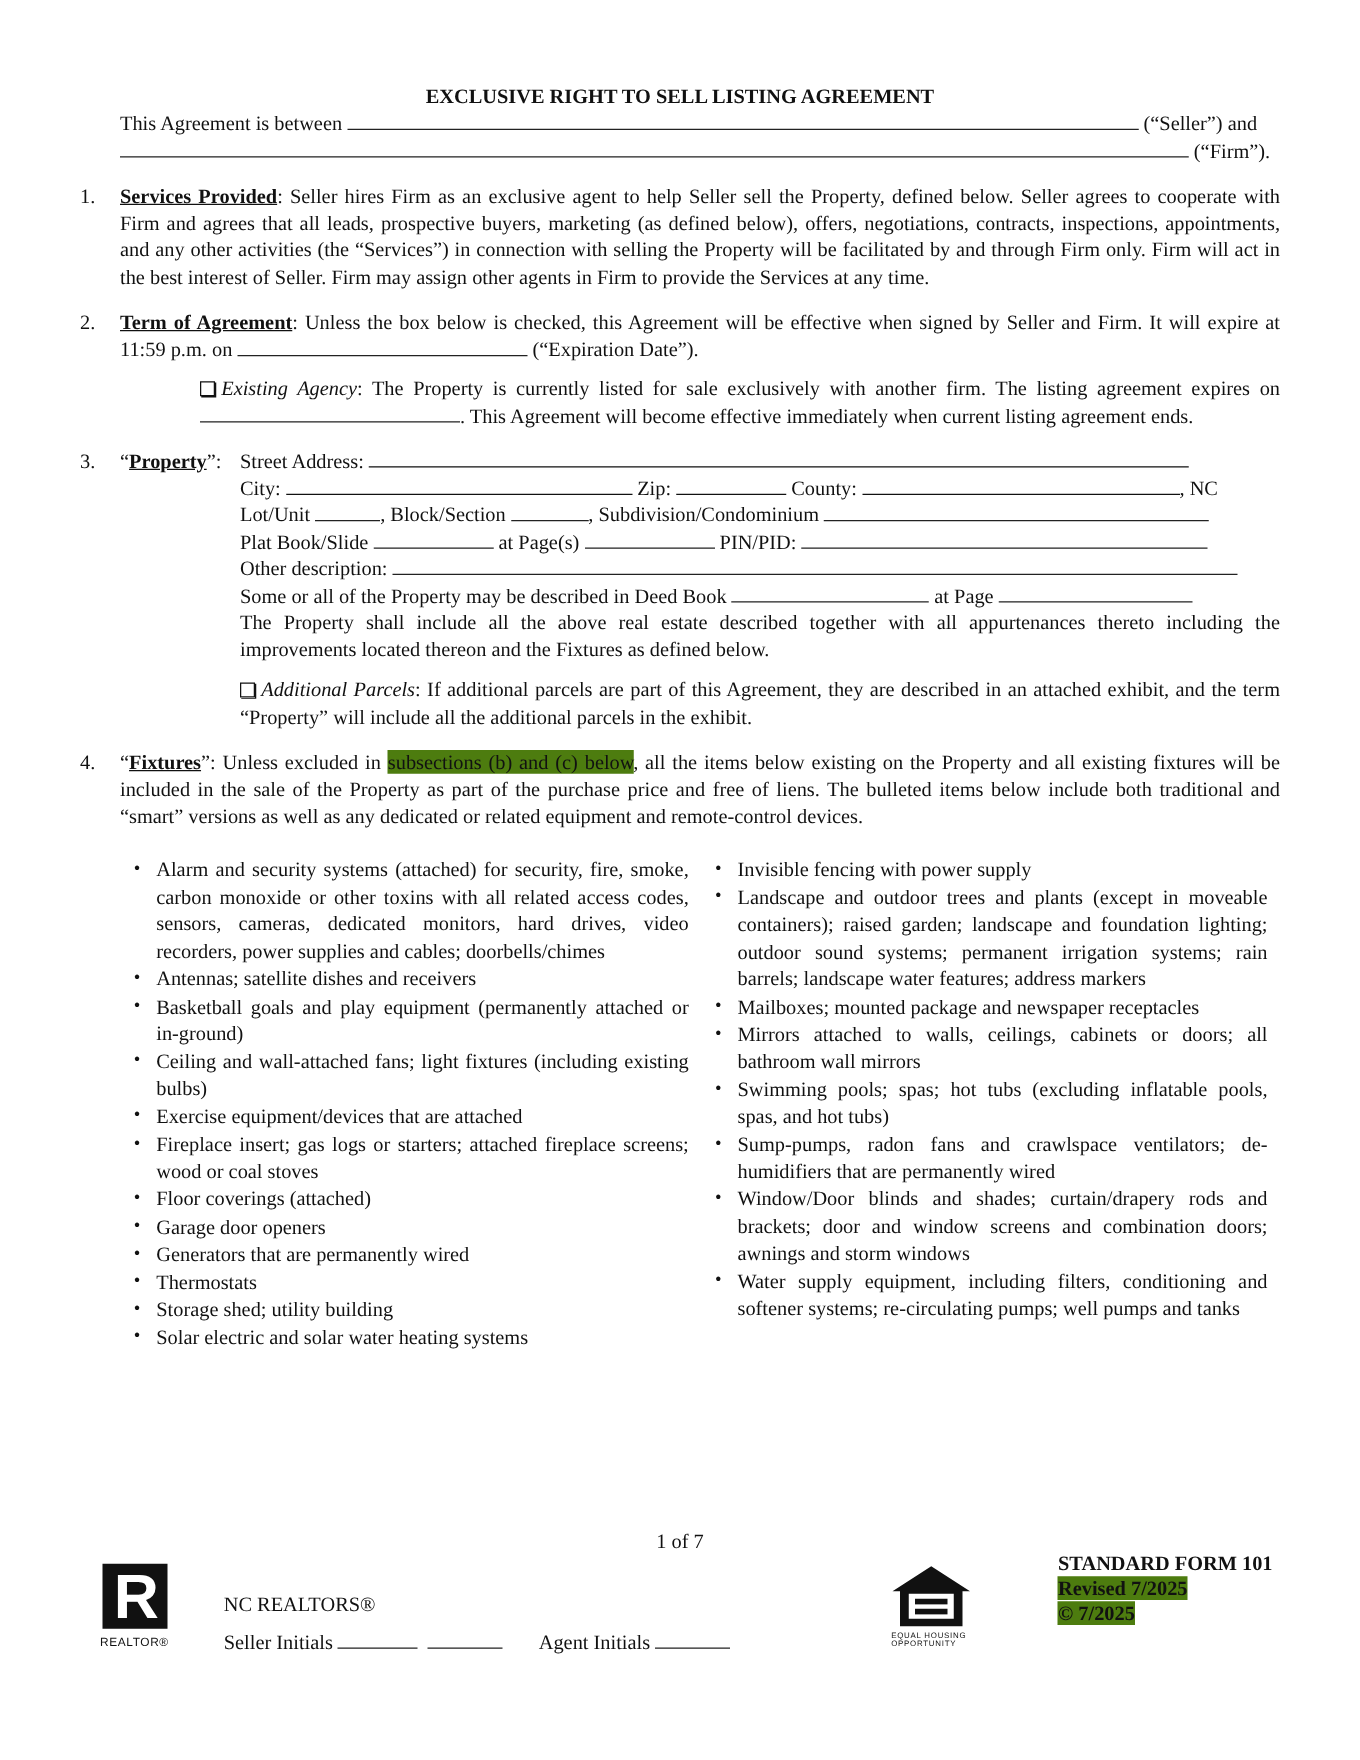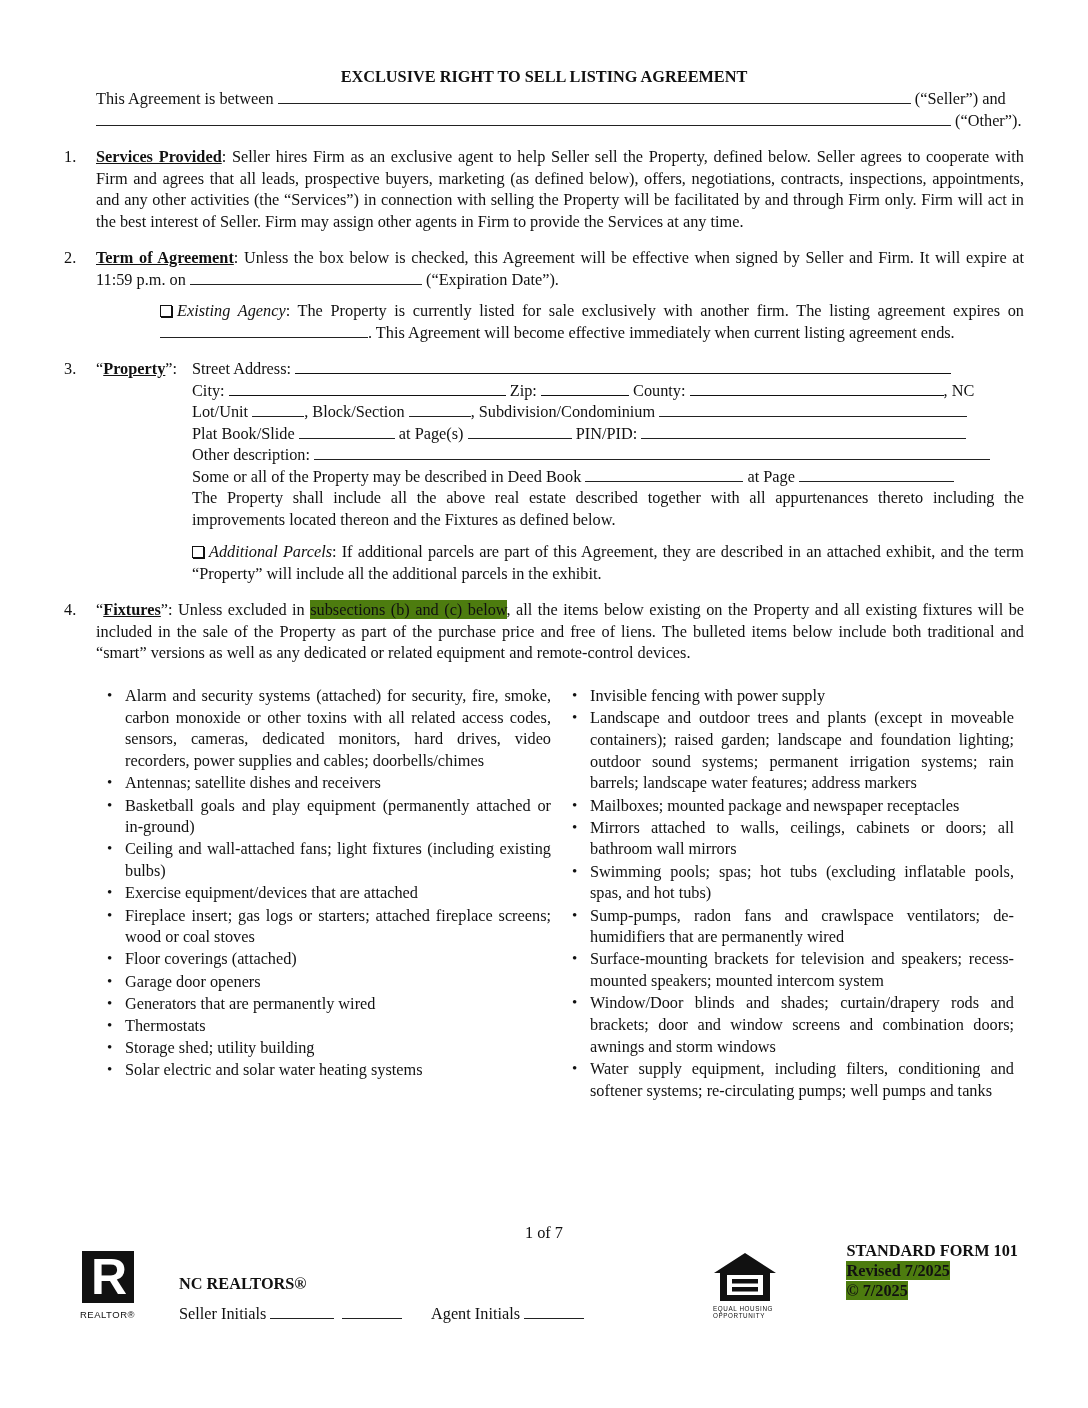--- a/index.html
+++ b/index.html
@@ -18,39 +18,39 @@
   .i { font-style: italic; }
   .hl { background: #4d7c0f; }
   .cb { display: inline-block; width: 10px; height: 10px; border: 1.5px solid #111; margin-right: 5px; vertical-align: -1px; box-shadow: 1px 1px 0 #111; }
   ul.bl { list-style: none; margin: 0; padding: 0; }
   ul.bl li { position: relative; padding-left: 24px; text-align: justify; line-height: 21.7px; margin-bottom: 0.5px; }
   ul.bl li::before { content: "\2022"; position: absolute; left: 6px; top: 0; font-size: 15px; }
   .footer-page { left: 0; width: 1088px; top: 1222px; text-align: center; }
   .realtor-logo { left: 82px; top: 1251px; width: 52px; height: 52px; background: #111; }
   .realtor-R { position: absolute; left: 9px; top: 3px; width: 36px; height: 46px; font-family: "Liberation Sans", sans-serif; font-weight: bold; color: #fff; font-size: 50px; line-height: 46px; text-align: center; }
   .realtor-text { left: 80px; top: 1304px; font-family: "Liberation Sans", sans-serif; font-size: 9.5px; letter-spacing: 0.5px; }
-  .nc { left: 179px; top: 1273px; font-weight: bold; }
+  .nc { left: 179px; top: 1273px; font-weight: normal; }
   .initials { left: 179px; top: 1303px; }
   .eho { left: 712px; top: 1251px; width: 66px; height: 70px; }
   .eho-text { left: 713px; top: 1305px; font-family: "Liberation Sans", sans-serif; font-size: 6.3px; line-height: 7px; letter-spacing: 0.6px; }
   .form-block { right: 70px; top: 1241px; text-align: left; font-weight: bold; line-height: 20px; }
 </style>
 </head>
 <body>
 
 <div class="abs title">EXCLUSIVE RIGHT TO SELL LISTING AGREEMENT</div>
 
 <div class="abs line" style="left:96px; top:88px;">
   <span>This Agreement is between</span>
   <span class="blank" style="width:633px;"></span>
   <span>(“Seller”) and</span>
 </div>
 <div class="abs line" style="left:96px; top:110px;">
   <span class="blank" style="width:855px;"></span>
-  <span>(“Other”).</span>
+  <span>(“Firm”).</span>
 </div>
 
 <div class="abs num" style="top:146px;">1.</div>
 <div class="abs j" style="left:96px; top:146px; width:928px;">
   <span class="u">Services Provided</span><span>: Seller hires Firm as an exclusive agent to help Seller sell the Property, defined below. Seller agrees to cooperate with Firm and agrees that all leads, prospective buyers, marketing (as defined below), offers, negotiations, contracts, inspections, appointments, and any other activities (the “Services”) in connection with selling the Property will be facilitated by and through Firm only. Firm will act in the best interest of Seller. Firm may assign other agents in Firm to provide the Services at any time.</span>
 </div>
 
 <div class="abs num" style="top:247px;">2.</div>
 <div class="abs j" style="left:96px; top:247px; width:928px;">
   <span class="u">Term of Agreement</span><span>: Unless the box below is checked, this Agreement will be effective when signed by Seller and Firm. It will expire at 11:59 p.m. on</span>
@@ -127,21 +127,20 @@
     <li>Storage shed; utility building</li>
     <li>Solar electric and solar water heating systems</li>
   </ul>
 <ul class="abs bl" style="left:566px; top:685px; width:448px;" id="list-right">
     <li>Invisible fencing with power supply</li>
     <li>Landscape and outdoor trees and plants (except in moveable containers); raised garden; landscape and foundation lighting; outdoor sound systems; permanent irrigation systems; rain barrels; landscape water features; address markers</li>
     <li>Mailboxes; mounted package and newspaper receptacles</li>
     <li>Mirrors attached to walls, ceilings, cabinets or doors; all bathroom wall mirrors</li>
     <li>Swimming pools; spas; hot tubs (excluding inflatable pools, spas, and hot tubs)</li>
     <li>Sump-pumps, radon fans and crawlspace ventilators; de-humidifiers that are permanently wired</li>
-    <li>Surface-mounting brackets for television and speakers; recess-mounted speakers; mounted intercom system</li>
     <li>Window/Door blinds and shades; curtain/drapery rods and brackets; door and window screens and combination doors; awnings and storm windows</li>
     <li>Water supply equipment, including filters, conditioning and softener systems; re-circulating pumps; well pumps and tanks</li>
   </ul>
 
 <div class="abs footer-page">1 of 7</div>
 
 <div class="abs realtor-logo">
   <div class="realtor-R">R</div>
 </div>
 <div class="abs realtor-text">REALTOR®</div>

